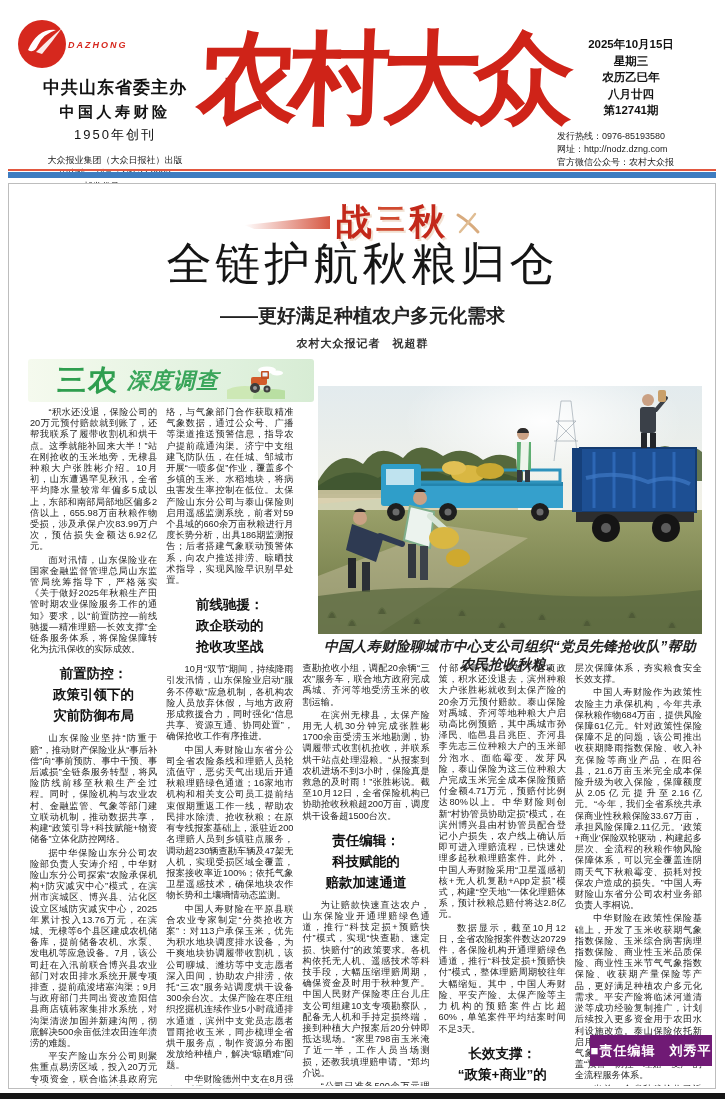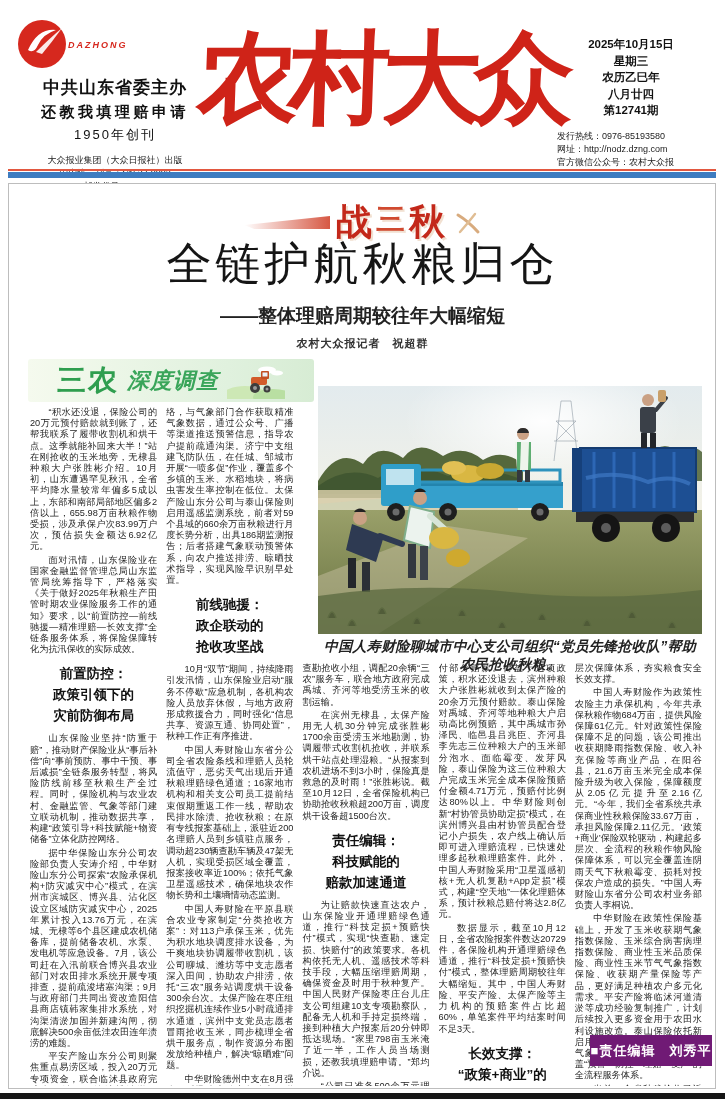--- a/index.html
+++ b/index.html
@@ -88,21 +88,21 @@
   <div class="publisher">
     <div class="logo-wrap">
       <svg width="52" height="52" viewBox="0 0 52 52">
         <circle cx="26" cy="26" r="24" fill="#d6281e"></circle>
         <path d="M12 32 Q22 10 40 12 Q27 16 22 27 Q18 36 12 32 Z" fill="#ffffff"></path>
         <path d="M20 34 Q34 20 46 10 Q36 24 26 36 Z" fill="#ffffff" opacity="0.9"></path>
       </svg>
       <div class="logo-text">DAZHONG</div>
     </div>
     <div class="pub-l1">中共山东省委主办</div>
-    <div class="pub-l2">还教我填理赔申请</div>
+    <div class="pub-l2">中国人寿财险</div>
     <div class="pub-l3">1950年创刊</div>
     <div class="pub-small">
       <div class="pub-s">大众报业集团（大众日报社）出版</div>
       <div class="pub-s">国内统一刊号：CN 37-0002</div>
       <div class="pub-s">邮发代号：23-2</div>
     </div>
   </div>
 
   <div class="masthead">农村大众</div>
 
@@ -129,21 +129,21 @@
     <span class="badge-text badge-c1">战</span>
     <span class="badge-text badge-c2">三</span>
     <span class="badge-text badge-c3">秋</span>
     <svg class="badge-brush" viewBox="0 0 26 24">
       <path d="M3 4 Q13 10 23 21" stroke="#d8ab7e" stroke-width="3" fill="none" stroke-linecap="round"></path>
       <path d="M20 3 Q13 12 5 21" stroke="#e0bd93" stroke-width="2.4" fill="none" stroke-linecap="round"></path>
     </svg>
   </div>
 
   <div class="headline">全链护航秋粮归仓</div>
-  <div class="subheadline">——整体理赔周期较往年大幅缩短</div>
+  <div class="subheadline">——更好满足种植农户多元化需求</div>
   <div class="byline">农村大众报记者　祝超群</div>
 
   <div class="section-banner">
     <span class="banner-main">三农</span>
     <span class="banner-sub">深度调查</span>
     <svg class="banner-art" viewBox="0 0 58 36">
       <ellipse cx="18" cy="32" rx="22" ry="9" fill="#cde8b5"></ellipse>
       <ellipse cx="46" cy="34" rx="20" ry="8" fill="#b9dfa2"></ellipse>
       <ellipse cx="40" cy="7" rx="9" ry="3.5" fill="#ffffff"></ellipse>
       <ellipse cx="50" cy="10" rx="6" ry="2.5" fill="#ffffff"></ellipse>
@@ -281,21 +281,21 @@
         <p class="para">据中华保险山东分公司农险部负责人安涛介绍，中华财险山东分公司探索“农险承保机构+防灾减灾中心”模式，在滨州市滨城区、博兴县、沾化区设立区域防灾减灾中心，2025年累计投入13.76万元，在滨城、无棣等6个县区建成农机储备库，提前储备农机、水泵、发电机等应急设备。7月，该公司赶在入汛前联合博兴县农业部门对农田排水系统开展专项排查，提前疏浚堵塞沟渠；9月与政府部门共同出资改造阳信县商店镇韩家集排水系统，对沟渠清淤加固并新建沟闸，彻底解决500余亩低洼农田连年渍涝的难题。</p>
         <p class="para">平安产险山东分公司则聚焦重点易涝区域，投入20万元专项资金，联合临沭县政府完成青云镇三干沟渡槽清淤工程，修复11个堵塞涵道，使13个泄洪孔100%通畅，今年秋汛期间周边8个行政村万余亩农田未发生大面积积水。入汛以来，该公司还向临沂4个县区5个乡镇捐赠40余台大型抽水泵，提前部署排水设备应对内涝。</p>
       </div>
       <div class="col">
         <p class="para cont">络，与气象部门合作获取精准气象数据，通过公众号、广播等渠道推送预警信息，指导农户提前疏通沟渠。济宁中支组建飞防队伍，在任城、邹城市开展“一喷多促”作业，覆盖多个乡镇的玉米、水稻地块，将病虫害发生率控制在低位。太保产险山东分公司与泰山保险则启用遥感监测系统，前者对59个县域的660余万亩秋粮进行月度长势分析，出具186期监测报告；后者搭建气象联动预警体系，向农户推送排涝、晾晒技术指导，实现风险早识别早处置。</p>
         <div class="sec-head">
           <div>前线驰援：</div>
           <div>政企联动的</div>
           <div>抢收攻坚战</div>
         </div>
-        <p class="para">10月“双节”期间，持续降雨引发汛情，山东保险业启动“服务不停歇”应急机制，各机构农险人员放弃休假，与地方政府形成救援合力，同时强化“信息共享、资源互通、协同处置”，秋种工作正有序推进。</p>
+        <p class="para">10月“双节”期间，持续降雨引发汛情，山东保险业启动“服务不停歇”应急机制，各机构农险人员放弃休假，与地方政府形成救援合力，同时强化“信息共享、资源互通、协同处置”，确保抢收工作有序推进。</p>
         <p class="para">中国人寿财险山东省分公司全省农险条线和理赔人员轮流值守，恶劣天气出现后开通秋粮理赔绿色通道；16家地市机构和相关支公司员工提前结束假期重返工作一线，帮助农民排水除渍、抢收秋粮；在原有专线报案基础上，派驻近200名理赔人员到乡镇驻点服务，调动超230辆查勘车辆及47架无人机，实现受损区域全覆盖，报案接收率近100%；依托气象卫星遥感技术，确保地块农作物长势和土壤墒情动态监测。</p>
         <p class="para">中国人寿财险在平原县联合农业专家制定“分类抢收方案”：对113户承保玉米，优先为积水地块调度排水设备，为干爽地块协调履带收割机，该公司聊城、潍坊等中支志愿者深入田间，协助农户排涝，依托“三农”服务站调度烘干设备300余台次。太保产险在枣庄组织挖掘机连续作业5小时疏通排水通道，滨州中支党员志愿者冒雨抢收玉米，同步梳理全省烘干服务点，制作资源分布图发放给种植户，解决“晾晒难”问题。</p>
         <p class="para">中华财险德州中支在8月强降雨后迅速启动应急响应，联合农业农村局制定排涝方案，紧急捐赠大功率抽水机、协调排水设备，加快排出田间积水，减轻内涝。平安产险统筹全辖力量，派出406名查勘人员、136辆查勘车、76台无人机24小时作业，在临沂、潍坊等地协助农户抢收，并每日更新烘干点信息供农户查询。泰山保险组建4个</p>
       </div>
       <div class="col offset">
         <p class="para cont">查勘抢收小组，调配20余辆“三农”服务车，联合地方政府完成禹城、齐河等地受涝玉米的收割运输。</p>
         <p class="para">在滨州无棣县，太保产险用无人机30分钟完成张胜彬1700余亩受涝玉米地勘测，协调履带式收割机抢收，并联系烘干站点处理湿粮。“从报案到农机进场不到3小时，保险真是救急的及时雨！”张胜彬说。截至10月12日，全省保险机构已协助抢收秋粮超200万亩，调度烘干设备超1500台次。</p>
         <div class="sec-head">
           <div>责任编辑：</div>
           <div>科技赋能的</div>

